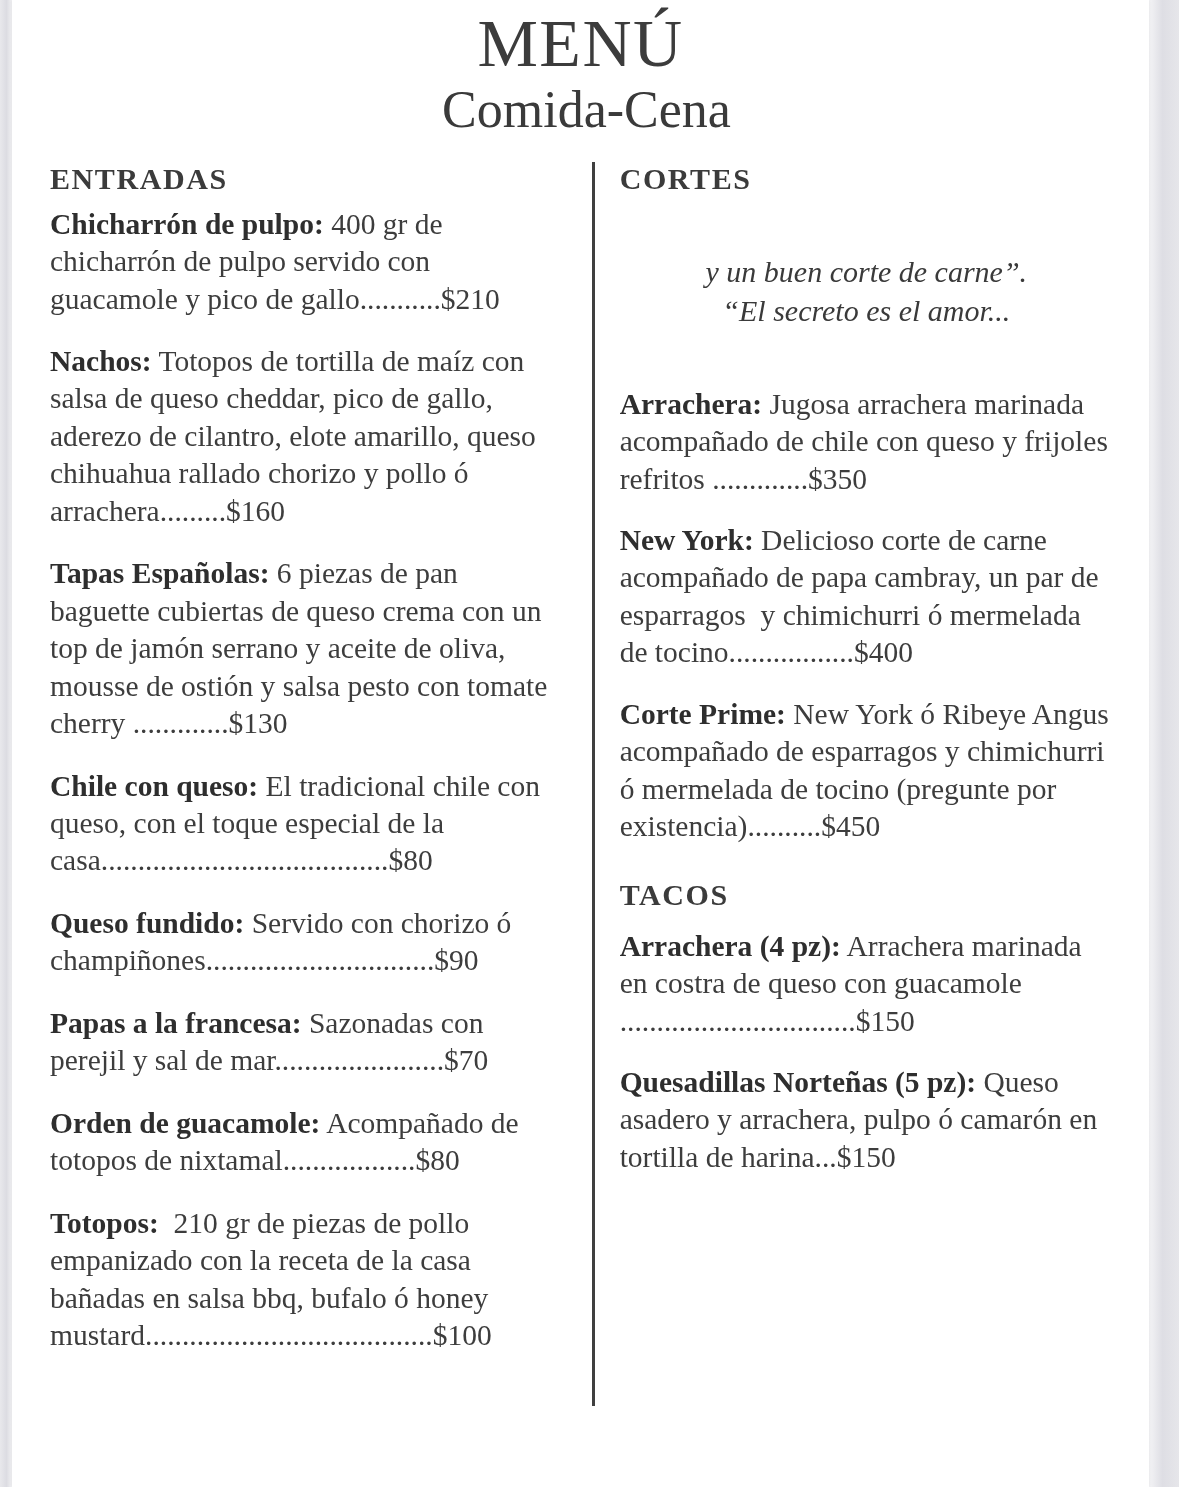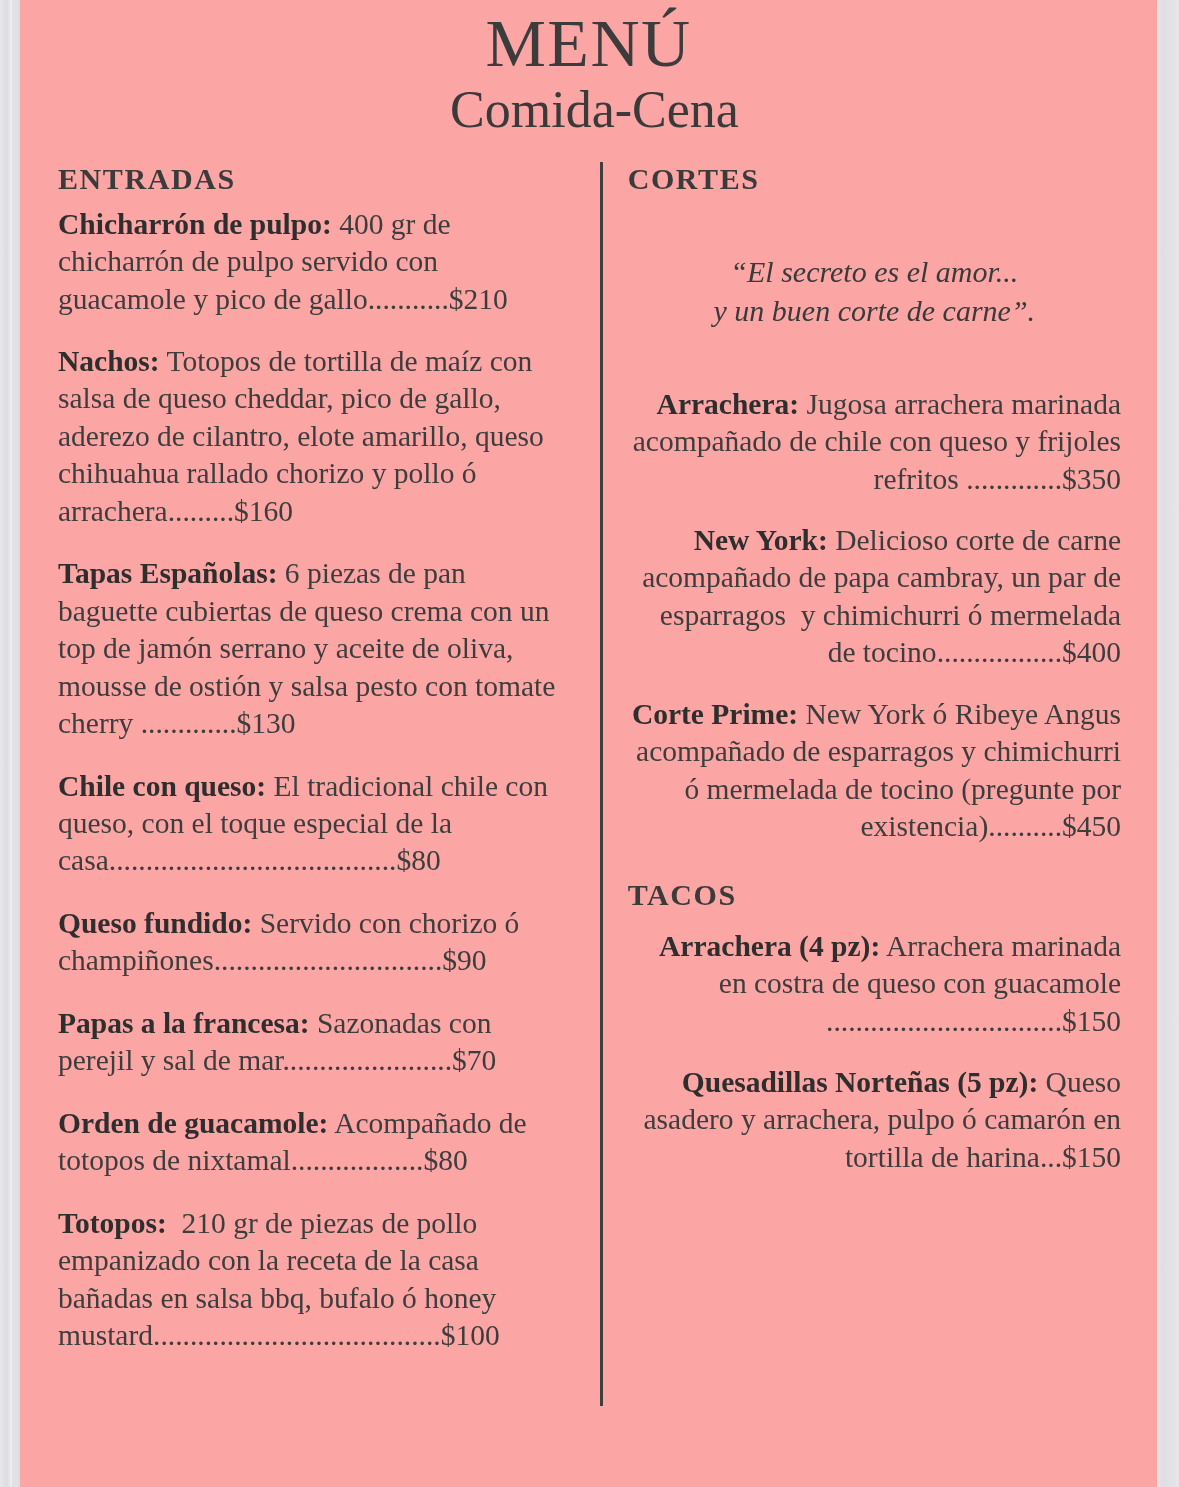--- a/index.html
+++ b/index.html
@@ -12,24 +12,23 @@
     background: #e2e2e6;
     font-family: "Liberation Serif", "DejaVu Serif", serif;
     overflow: hidden;
   }
   .page {
     position: absolute;
     left: 12px;
     top: 0;
     width: 1137px;
     height: 1487px;
-    background: #fca5a5;
+    background: #ffffff;
     box-shadow: 0 0 3px rgba(0,0,0,0.08);
     overflow: hidden;
-    margin-left: 8px;
   }
   .page-edge-left {
     position: absolute;
     left: 0; top: 0;
     width: 12px; height: 1487px;
     background: linear-gradient(to right, #e8e8ec 0%, #dcdce2 55%, #f2f2f4 100%);
   }
   .page-edge-right {
     position: absolute;
     left: 1149px; top: 0;
@@ -114,21 +113,21 @@
     margin: 0 0 26px 0;
   }
   .item .name {
     font-weight: 700;
     color: #2e2e2e;
   }
   .item .desc { white-space: pre-wrap; }
   .item .price { }
 
   .col-left .item { margin-bottom: 25px; font-family: Liberation Serif, serif; }
-  .col-right .item { margin-bottom: 24px; text-align: right; }
+  .col-right .item { margin-bottom: 24px; }
   .col-right .item:last-child { margin-bottom: 0; }
 </style>
 </head>
 <body>
 
 <div class="page-edge-left"></div>
 <div class="page-edge-right"></div>
 
 <div class="page">
 
@@ -150,22 +149,22 @@
           <p class="item"><span class="name">Queso fundido:</span><span class="desc"> Servido con chorizo ó champiñones</span><span class="dots">...............................</span><span class="price">$90</span></p>
           <p class="item"><span class="name">Papas a la francesa:</span><span class="desc"> Sazonadas con perejil y sal de mar</span><span class="dots">.......................</span><span class="price">$70</span></p>
           <p class="item"><span class="name">Orden de guacamole:</span><span class="desc"> Acompañado de totopos de nixtamal</span><span class="dots">..................</span><span class="price">$80</span></p>
           <p class="item"><span class="name">Totopos:</span><span class="desc">  210 gr de piezas de pollo empanizado con la receta de la casa bañadas en salsa bbq, bufalo ó honey mustard</span><span class="dots">.......................................</span><span class="price">$100</span></p>
         </div>
     </div>
 
     <div class="col col-right">
       <div class="section-heading">CORTES</div>
       <div class="quote">
+        <div>y un buen corte de carne”.</div>
         <div>“El secreto es el amor...</div>
-        <div>y un buen corte de carne”.</div>
       </div>
       <div id="cortes-list">
           <p class="item"><span class="name">Arrachera:</span><span class="desc"> Jugosa arrachera marinada acompañado de chile con queso y frijoles refritos </span><span class="dots">.............</span><span class="price">$350</span></p>
           <p class="item"><span class="name">New York:</span><span class="desc"> Delicioso corte de carne acompañado de papa cambray, un par de esparragos  y chimichurri ó mermelada de tocino</span><span class="dots">.................</span><span class="price">$400</span></p>
           <p class="item"><span class="name">Corte Prime:</span><span class="desc"> New York ó Ribeye Angus acompañado de esparragos y chimichurri ó mermelada de tocino (pregunte por existencia)</span><span class="dots">..........</span><span class="price">$450</span></p>
         </div>
       <div class="section-heading tacos">TACOS</div>
       <div id="tacos-list">
           <p class="item"><span class="name">Arrachera (4 pz):</span><span class="desc"> Arrachera marinada en costra de queso con guacamole </span><span class="dots">................................</span><span class="price">$150</span></p>
           <p class="item"><span class="name">Quesadillas Norteñas (5 pz):</span><span class="desc"> Queso asadero y arrachera, pulpo ó camarón en tortilla de harina</span><span class="dots">...</span><span class="price">$150</span></p>

